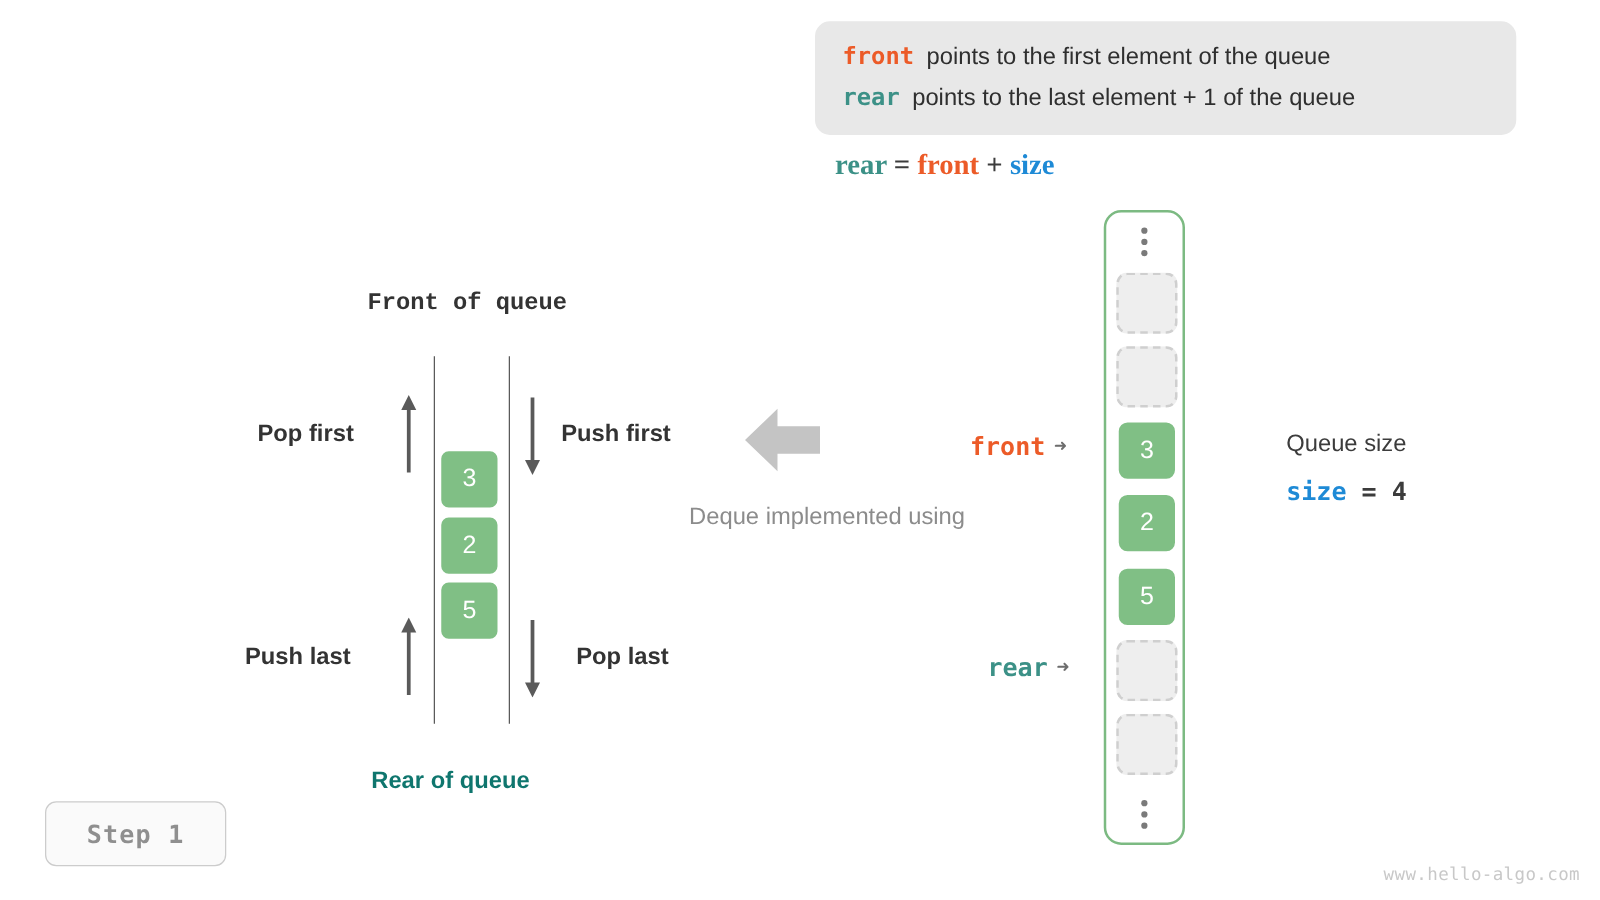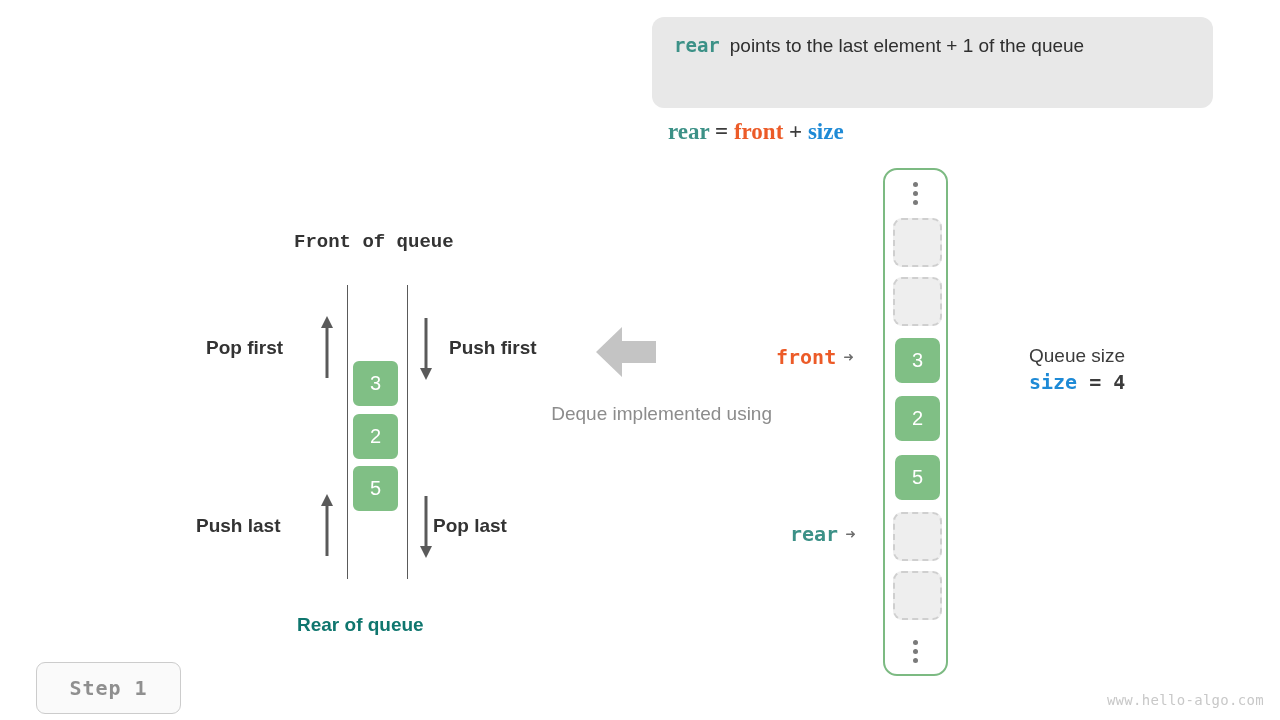--- a/index.html
+++ b/index.html
@@ -107,21 +107,21 @@
 
   .op-label {
     font-size: 19px;
     font-weight: bold;
     color: #333333;
     white-space: nowrap;
   }
   #label-pop-first  { left: 206px; top: 337px; }
   #label-push-first { left: 449px; top: 337px; }
   #label-push-last  { left: 196px; top: 515px; }
-  #label-pop-last   { left: 433px; top: 515px; text-align: right; }
+  #label-pop-last   { left: 461px; top: 515px; text-align: right; }
 
   
   #big-arrow { left: 596px; top: 325px; }
 
   #caption {
     left: 492px;
     top: 401px;
     width: 280px;
     text-align: right;
     font-size: 19px;
@@ -203,21 +203,21 @@
     left: 1029px;
     top: 343px;
     white-space: nowrap;
   }
   #queue-size-title {
     font-size: 19px;
     color: #3c3c3c;
     line-height: 26px;
   }
   #queue-size-expr {
-    margin-top: 1px;
+    margin-top: 12px;
     font-family: "DejaVu Sans Mono", "Liberation Mono", monospace;
     font-size: 20px;
     font-weight: bold;
     color: #3c3c3c;
   }
 
   
   #step-badge {
     left: 36px;
     top: 641px;
@@ -228,38 +228,40 @@
     background: #fafafa;
     display: flex;
     align-items: center;
     justify-content: center;
     font-family: "DejaVu Sans Mono", "Liberation Mono", monospace;
     font-size: 20px;
     font-weight: bold;
     color: #8f8f8f;
     letter-spacing: 1px;
     box-sizing: border-box;
-    margin-top: 21px;
   }
 
   
   #watermark {
     right: 16px;
     bottom: 12px;
     font-family: "DejaVu Sans Mono", "Liberation Mono", monospace;
     font-size: 14px;
     color: #c8c8c8;
     letter-spacing: 0.3px;
     margin-left: 20px;
   }
 </style>
 </head>
 <body>
 
 <div class="abs" id="legend-box">
+  <div class="legend-line">
+    <span class="kw kw-front">front</span><span class="legend-text">points to the first element of the queue</span>
+  </div>
   <div class="legend-line">
     <span class="kw kw-rear">rear</span><span class="legend-text">points to the last element + 1 of the queue</span>
   </div>
 </div>
 
 <div class="abs mono" id="formula">
   <span class="kw-rear">rear</span>
   <span class="op">=</span>
   <span class="kw-front">front</span>
   <span class="op">+</span>

